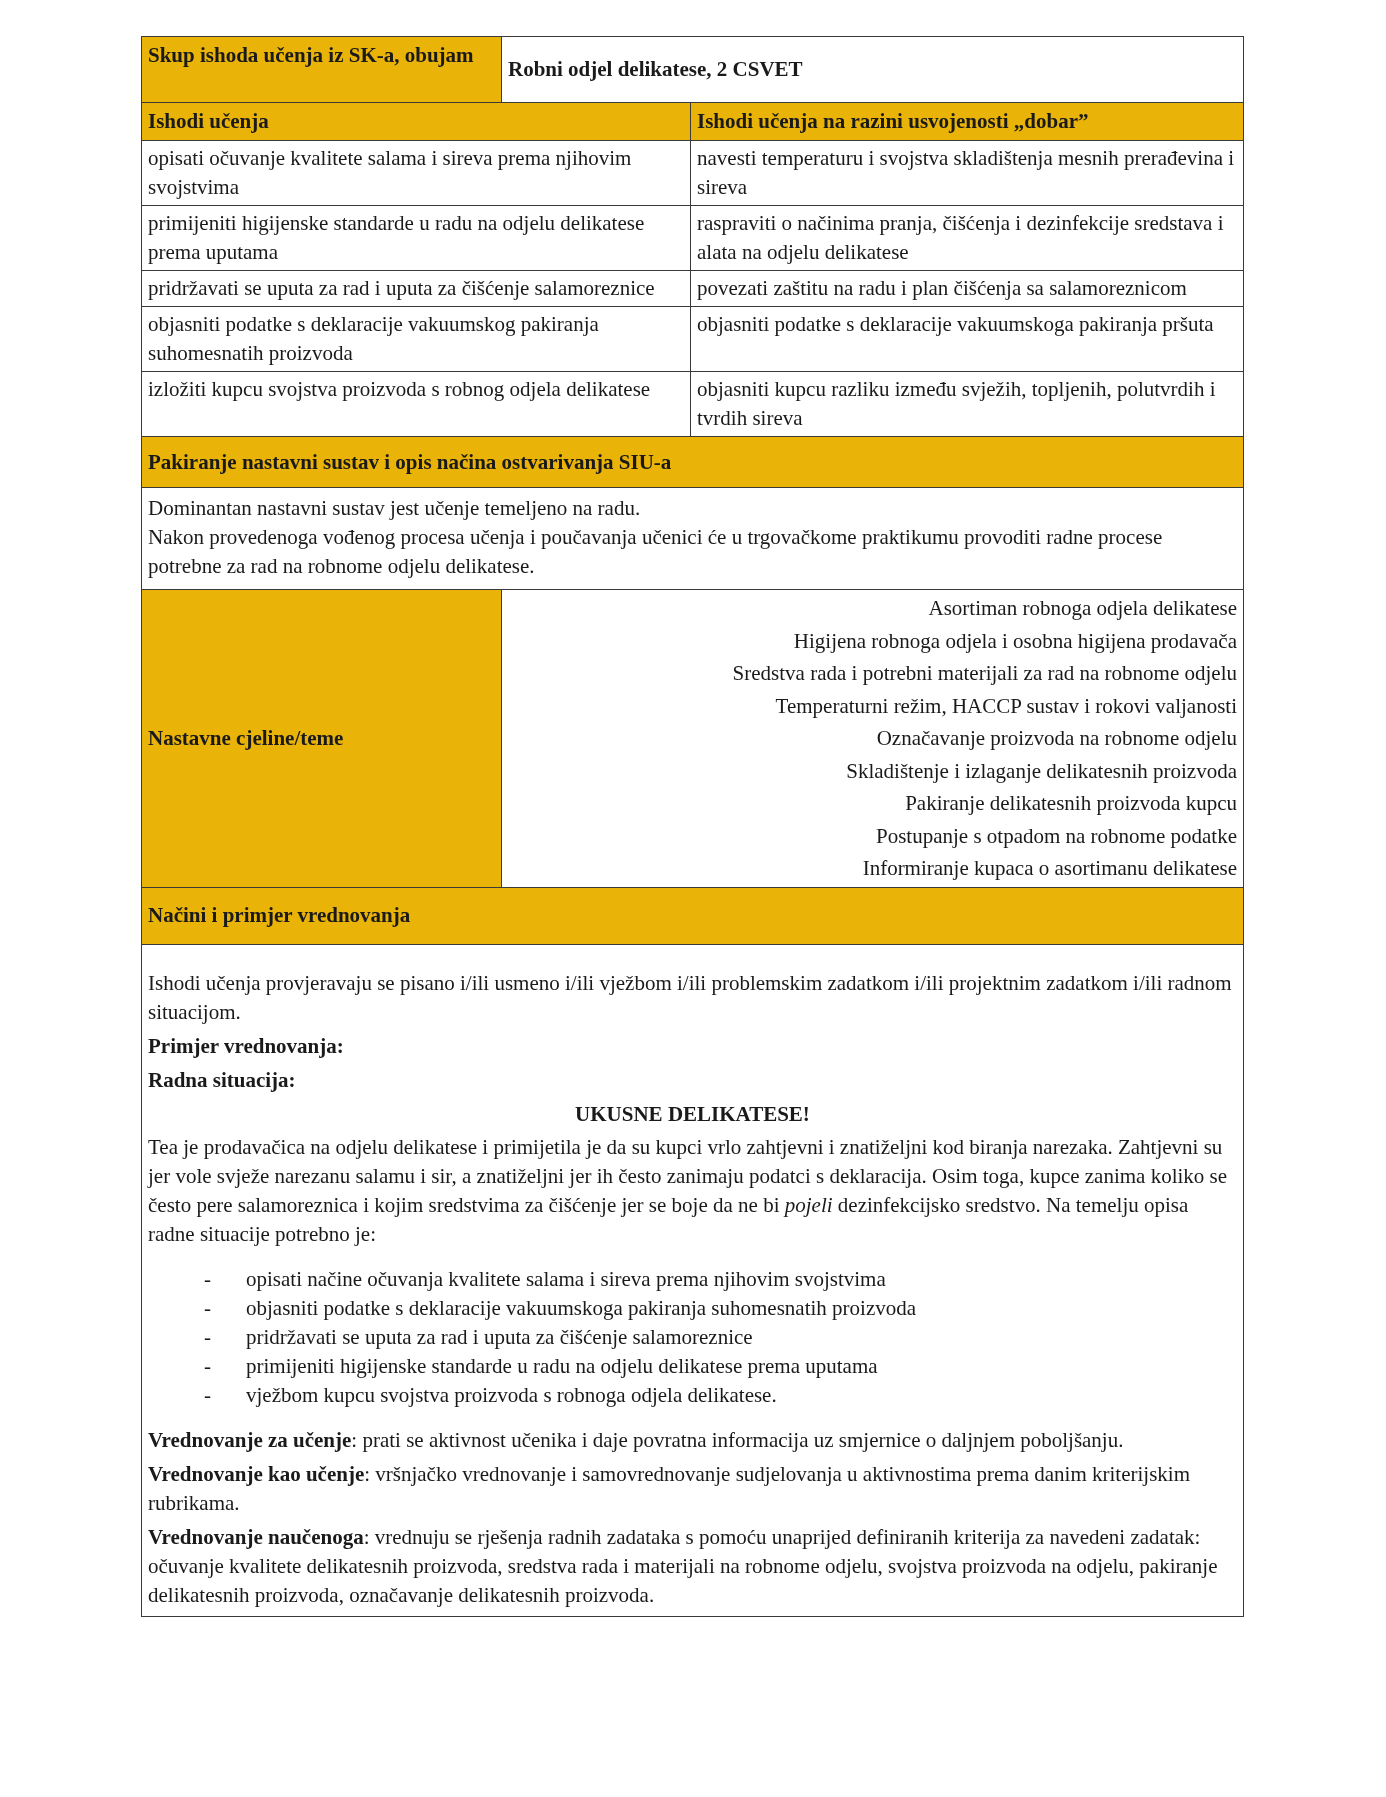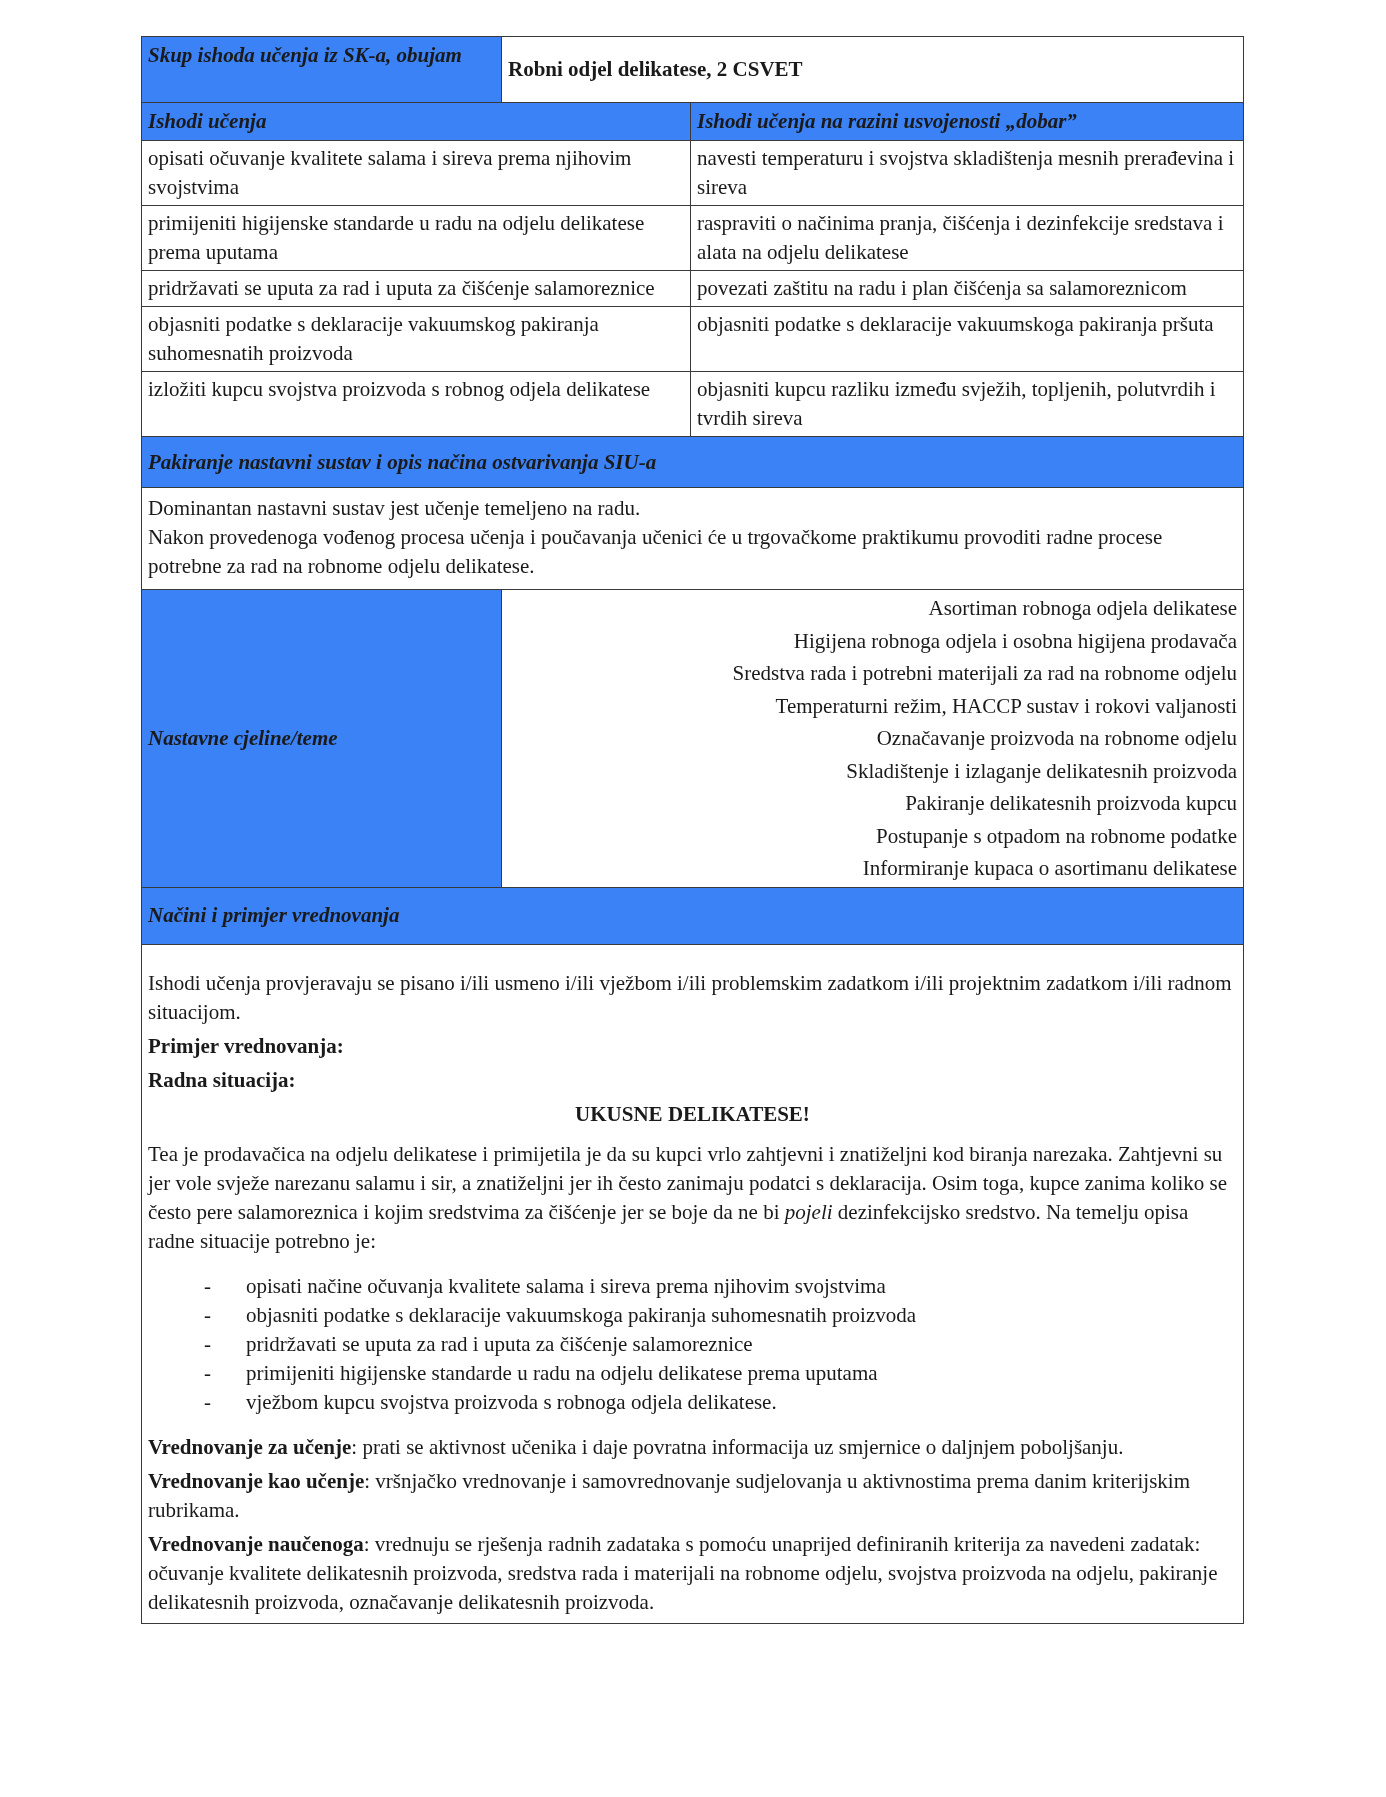--- a/index.html
+++ b/index.html
@@ -11,27 +11,27 @@
   .doc {
     position: absolute; left: 141px; top: 36px; width: 1102px;
   }
   table {
     width: 1102px; border-collapse: collapse; table-layout: fixed;
     font-size: 21px; line-height: 29px;
   }
   td {
     border: 1.5px solid #3a3a3a; padding: 3px 6px; vertical-align: top;
   }
-  .blue { background: #3b82f6; font-style: italic; }
+  .blue { background: #eab308; }
   .b { font-weight: bold; }
   .hdr { padding: 4px 6px; }
   .section-title { height: 44px; vertical-align: middle; }
   .mid { vertical-align: middle; }
   p { margin: 0; }
-  .center { text-align: center; font-weight: bold; margin: 2px 0 11px 0; }
+  .center { text-align: center; font-weight: bold; margin: 2px 0 4px 0; }
   ul.dash { list-style: none; margin: 16px; padding: 0 0 0 40px; }
   ul.dash li { position: relative; padding-left: 42px; }
   ul.dash li::before { content: "-"; position: absolute; left: 0; }
   .gap { margin-top: 5px; }
   .topic { display: block; text-align: right; }
 </style>
 </head>
 <body>
 
 <div class="doc">

